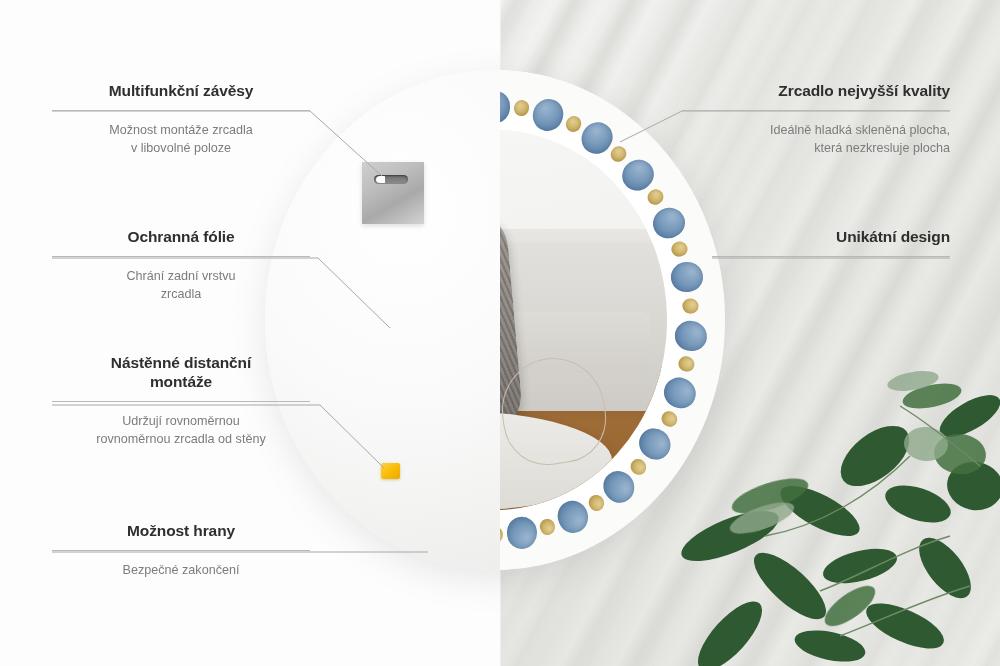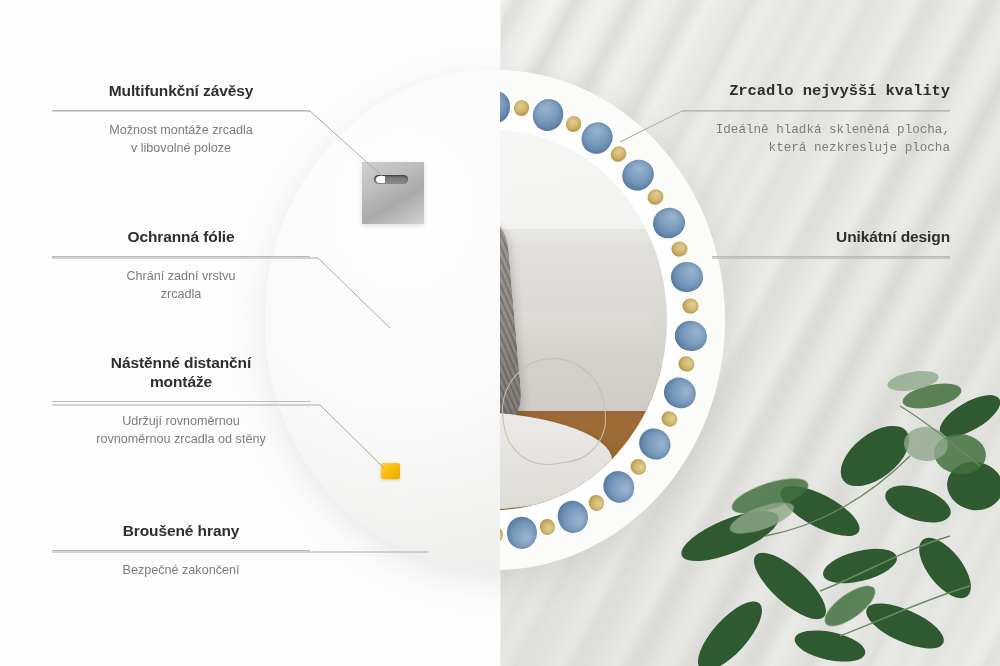--- a/index.html
+++ b/index.html
@@ -175,21 +175,21 @@
   .callout p {
     font-size:12.6px; color:#7c7c7c; line-height:1.45; white-space:pre-line;
   }
   .callout.left { text-align:center; }
   .callout.right { text-align:right; }
 
   #c-zavesy   { left:52px;  top:82px;  width:258px; }
   #c-folie    { left:52px;  top:228px; width:258px; }
   #c-podlozky { left:52px;  top:354px; width:258px; }
   #c-hrany    { left:52px;  top:522px; width:258px; }
-  #c-kvalita  { left:682px; top:82px;  width:268px;font-family:Liberation Mono, monospace; }
+  #c-kvalita  { left:682px; top:82px;  width:268px; }
   #c-design   { left:712px; top:228px; width:238px; }
 
   
   .plants { position:absolute; right:0; bottom:0; width:330px; height:330px; }
 </style>
 </head>
 <body>
 
 <div id="stage">
 
@@ -282,21 +282,21 @@
 
   <div class="callout left" id="c-podlozky">
     <h3>Nástěnné distanční
 montáže</h3>
     <div class="rule"></div>
     <p>Udržují rovnoměrnou
 rovnoměrnou zrcadla od stěny</p>
   </div>
 
   <div class="callout left" id="c-hrany">
-    <h3>Broušené hrany</h3>
+    <h3>Možnost hrany</h3>
     <div class="rule"></div>
     <p>Bezpečné zakončení</p>
   </div>
 
   <div class="callout right" id="c-kvalita">
     <h3>Zrcadlo nejvyšší kvality</h3>
     <div class="rule"></div>
     <p>Ideálně hladká skleněná plocha,
 která nezkresluje plocha</p>
   </div>

